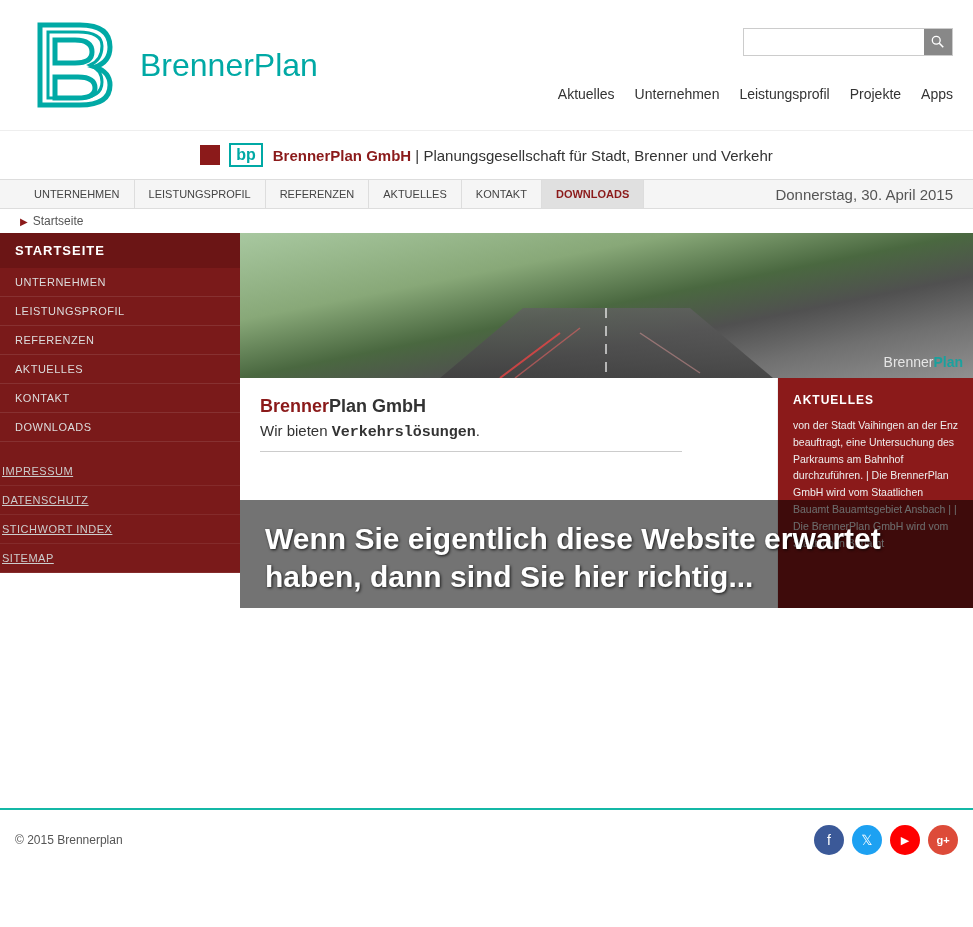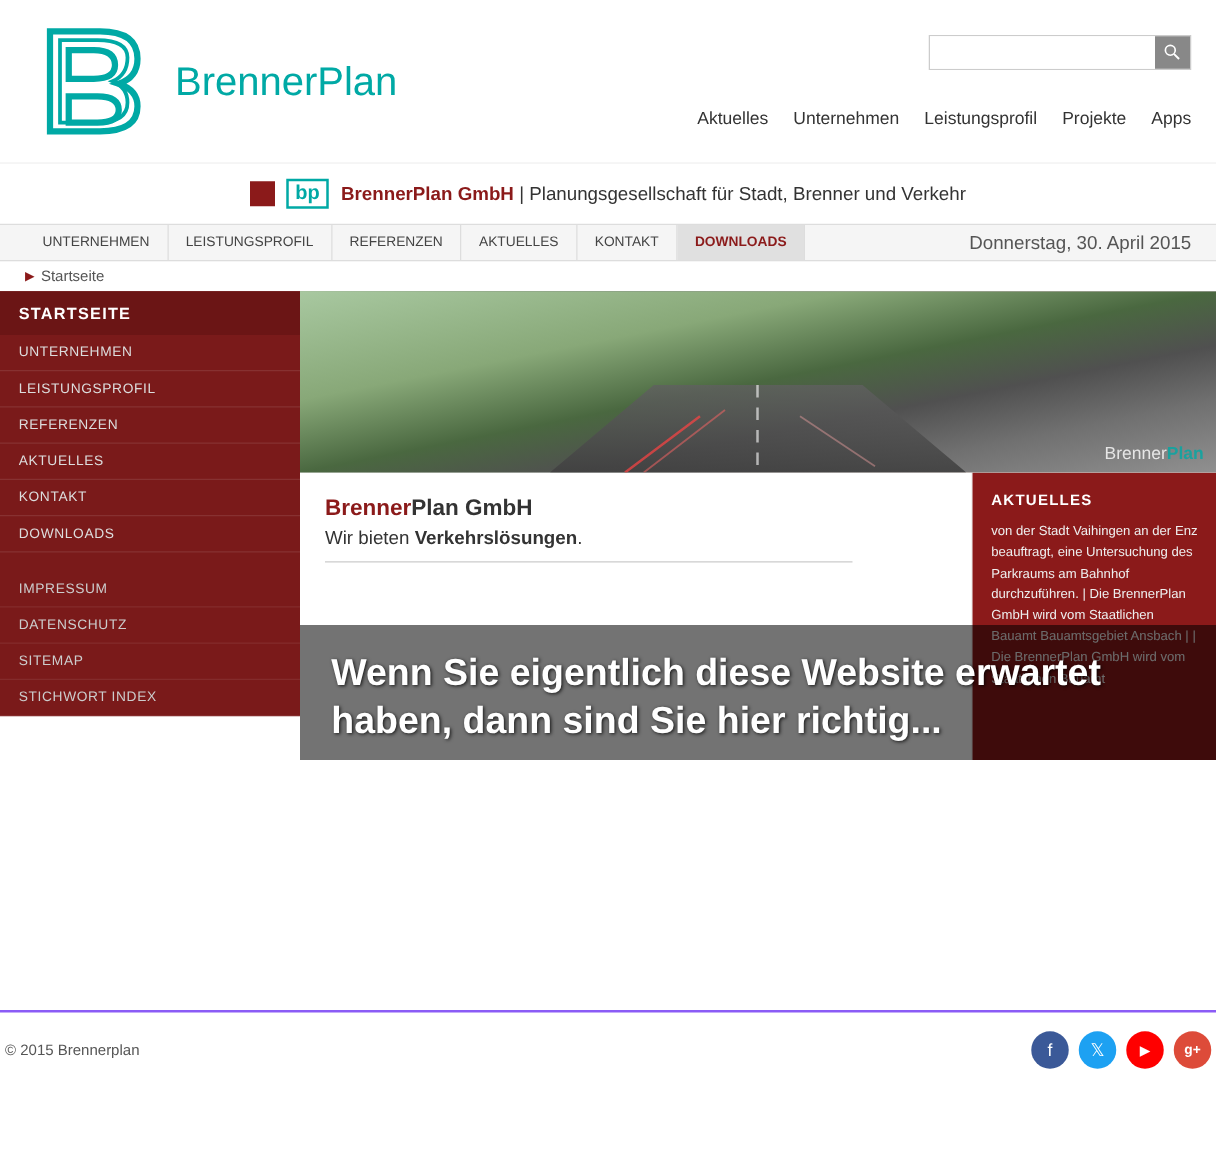--- a/index.html
+++ b/index.html
@@ -34,26 +34,26 @@
 
     
     .breadcrumb { padding: 5px 20px; display: flex; align-items: center; gap: 5px; font-size: 12px; }
     .breadcrumb-arrow { color: #8b1a1a; font-size: 10px; }
 
     
     .sidebar { width: 240px; background: #7a1a1a; flex-shrink: 0; }
     .sidebar-header { background: #6b1515; padding: 10px 15px; font-size: 13px; font-weight: bold; color: #fff; letter-spacing: 1px; }
     .sidebar-item { padding: 8px 15px; font-size: 11px; color: #ddd; border-bottom: 1px solid rgba(255,255,255,0.1); cursor: pointer; letter-spacing: 0.5px; }
     .sidebar-divider { height: 15px; }
-    .sidebar-item-secondary { padding: 8px 15px; font-size: 11px; color: #ccc; border-bottom: 1px solid rgba(255,255,255,0.08); cursor: pointer; letter-spacing: 0.5px; }
+    .sidebar-item-secondary { padding: 8px 2px; font-size: 11px; color: #ccc; border-bottom: 1px solid rgba(255,255,255,0.08); cursor: pointer; letter-spacing: 0.5px; text-decoration: underline; }
     .hero-brand { position: absolute; bottom: 8px; right: 10px; font-size: 14px; color: #fff; opacity: 0.8; }
     .hero-brand strong { color: #00a9a5; text-align: right; }
 
     
-    .footer { background: #fff; border-top: 2px solid #8b5cf6; padding: 15px 4px; display: flex; align-items: center; justify-content: space-between; margin-top: 200px; }
+    .footer { background: #fff; border-top: 2px solid #14b8a6; padding: 15px 15px; display: flex; align-items: center; justify-content: space-between; margin-top: 200px; }
     .footer-copy { font-size: 12px; color: #555; }
     .footer-social { display: flex; gap: 8px; }
     .social-icon { width: 30px; height: 30px; border-radius: 50%; display: flex; align-items: center; justify-content: center; font-size: 14px; color: #fff; cursor: pointer; }
     .social-fb { background: #3b5998; }
     .social-tw { background: #1da1f2; }
     .social-yt { background: #ff0000; }
     .social-gp { background: #dd4b39; }
 
     
     .page-wrapper { position: relative; }
@@ -84,21 +84,21 @@
         rgba(200,180,160,0.2) 100%
       ); 
     }
     
     .below-road { display: flex; min-height: 230px; }
     
     .center-card { background: rgba(255,255,255,0.95); padding: 18px 20px; flex: 1; border-right: 1px solid #eee; }
     .center-card h2 { font-size: 18px; color: #333; margin-bottom: 5px; }
     .center-card h2 .red { color: #8b1a1a; }
     .center-card .tagline { font-size: 15px; margin-bottom: 10px; color: #333; }
-    .center-card .tagline strong { font-weight: bold; }
+    .center-card .tagline strong { font-weight: bold; font-family: Liberation Mono, monospace; }
     .center-card .divider-line { height: 1px; background: #ccc; margin-bottom: 10px; width: 85%; }
     .center-card p { font-size: 11px; color: #555; line-height: 1.6; }
 
     .aktuelles-card { background: #8b1a1a; padding: 15px; width: 195px; flex-shrink: 0; }
     .aktuelles-card .ak-header { font-size: 12px; font-weight: bold; color: #fff; letter-spacing: 1px; margin-bottom: 10px; text-transform: uppercase; }
     .aktuelles-card .ak-text { font-size: 10.5px; color: #eee; line-height: 1.6; }
 
     .big-overlay { position: absolute; bottom: 0; left: 0; right: 0; background: rgba(0,0,0,0.55); padding: 20px 25px 13px; }
     .big-overlay-text { font-size: 30px; font-weight: 900; color: #fff; line-height: 1.25; text-shadow: 1px 1px 3px rgba(0,0,0,0.8); }
   </style>
@@ -181,22 +181,22 @@
         <div class="sidebar-header">STARTSEITE</div>
         <div class="sidebar-item">UNTERNEHMEN</div>
         <div class="sidebar-item">LEISTUNGSPROFIL</div>
         <div class="sidebar-item">REFERENZEN</div>
         <div class="sidebar-item">AKTUELLES</div>
         <div class="sidebar-item">KONTAKT</div>
         <div class="sidebar-item">DOWNLOADS</div>
         <div class="sidebar-divider"></div>
         <div class="sidebar-item-secondary">IMPRESSUM</div>
         <div class="sidebar-item-secondary">DATENSCHUTZ</div>
+        <div class="sidebar-item-secondary">STICHWORT INDEX</div>
         <div class="sidebar-item-secondary">SITEMAP</div>
-        <div class="sidebar-item-secondary">STICHWORT INDEX</div>
       </div>
     </div>
 
     <div class="composite-right">
 
       <div class="road-bg">
         <div class="road-bg-overlay"></div>
 
         <svg width="100%" height="145" viewBox="0 0 733 145" preserveAspectRatio="none" style="position:absolute;top:0;left:0;">
           <defs>

